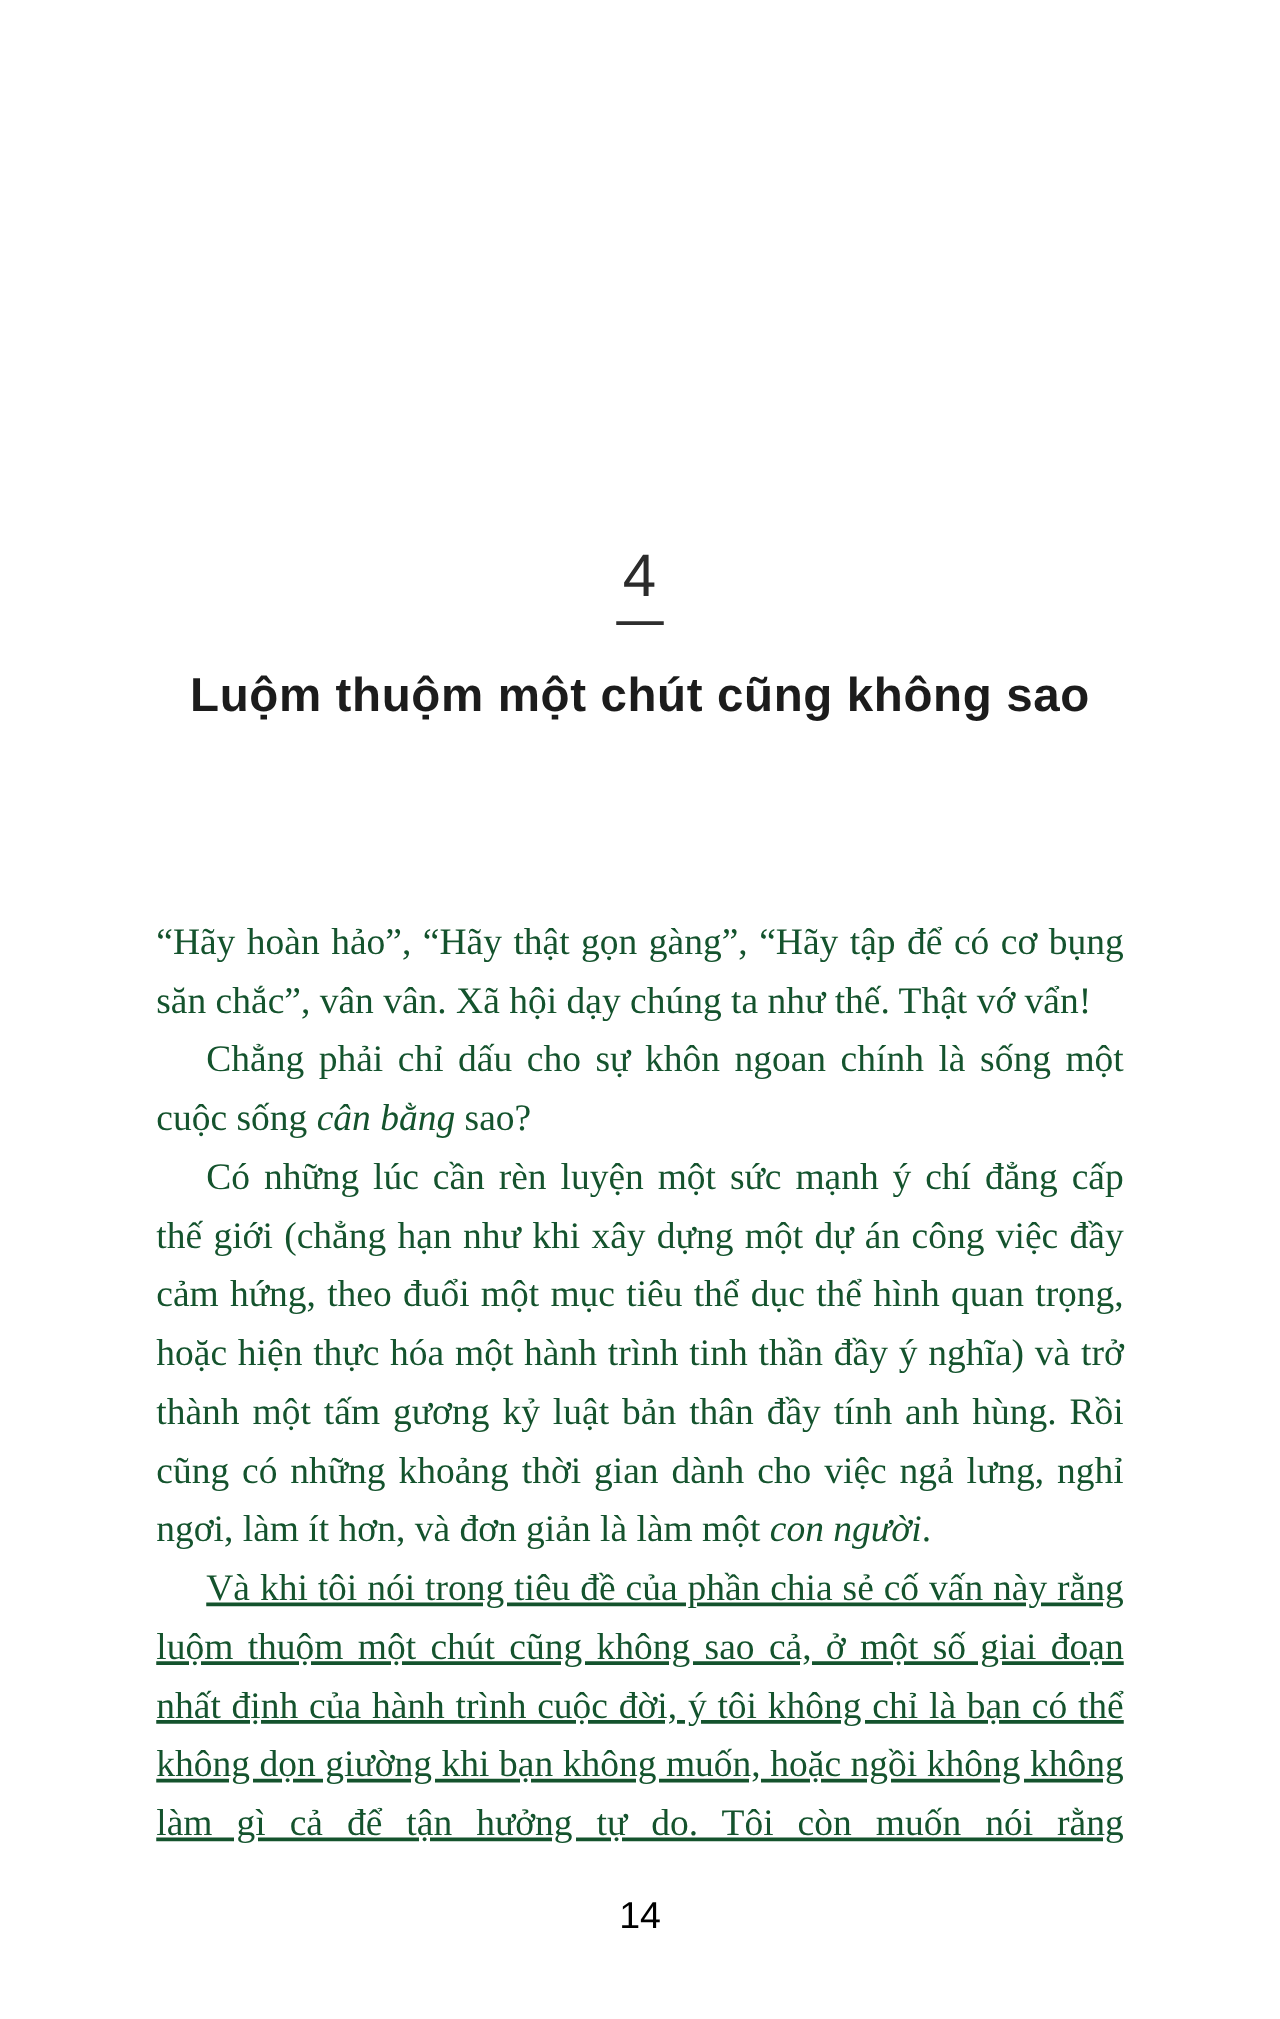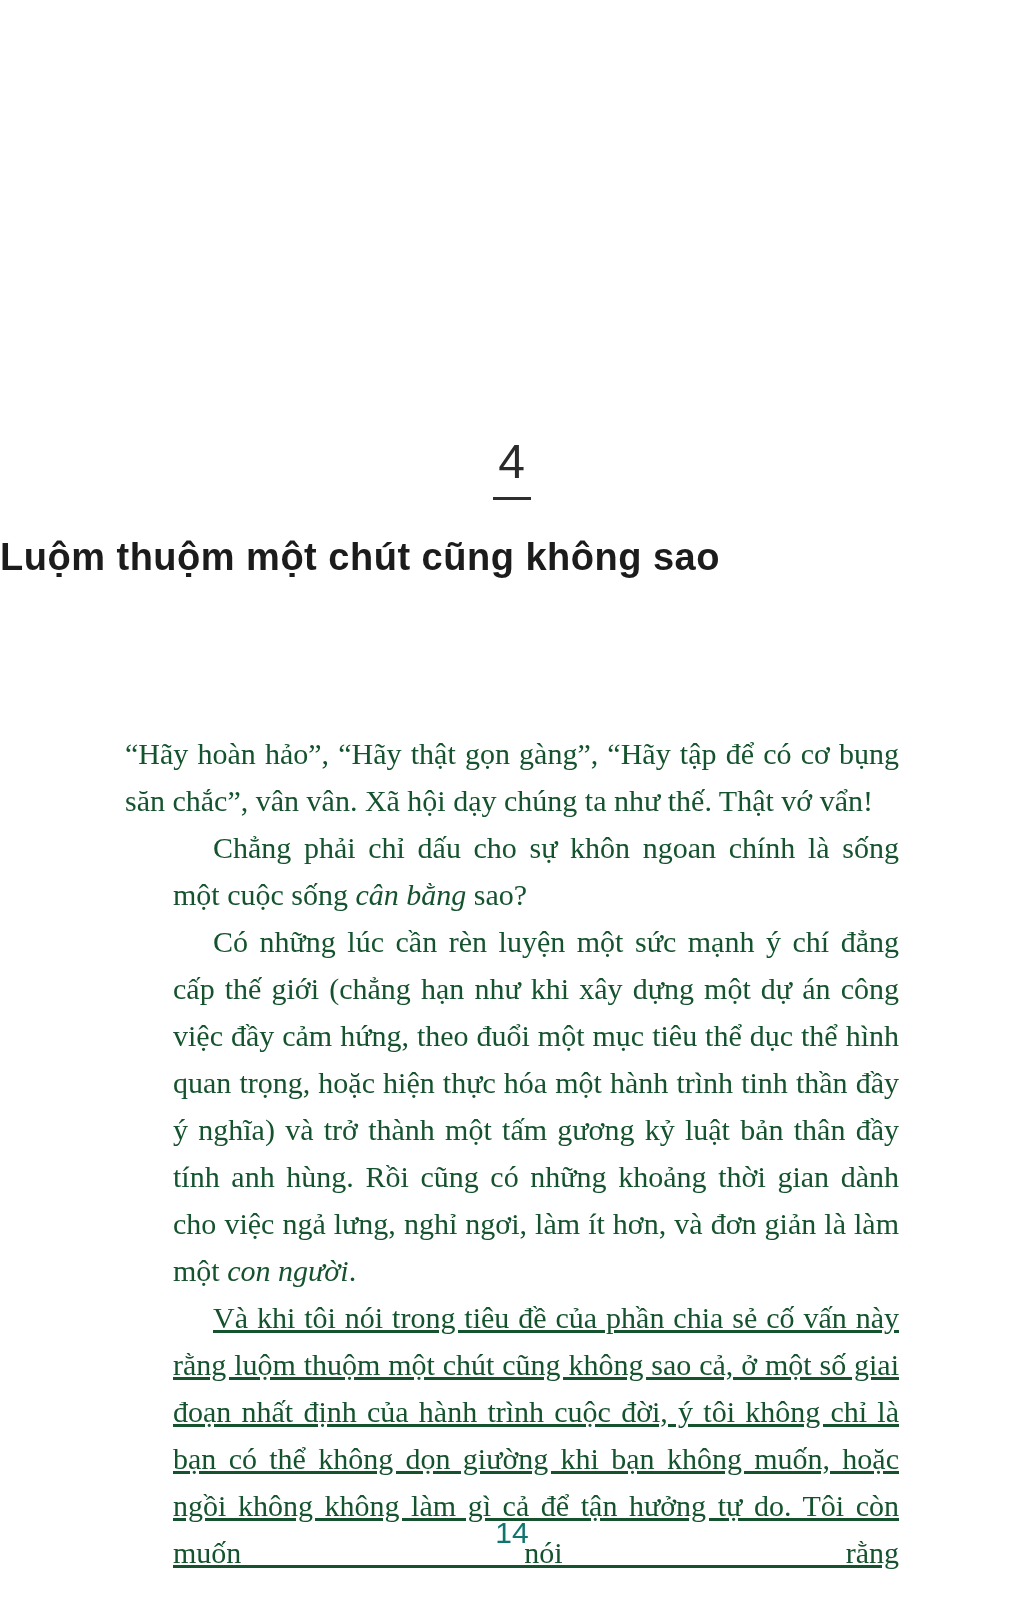--- a/index.html
+++ b/index.html
@@ -35,20 +35,21 @@
     width: 38px;
     height: 3px;
     background: #2e2e2e;
   }
   .chapter-title {
     position: absolute;
     top: 537px;
     left: 0;
     width: 100%;
     margin: 0;
+    text-align: center;
     font-family: "Liberation Sans", "DejaVu Sans", sans-serif;
     font-size: 38px;
     font-weight: 700;
     line-height: 1.1;
     color: #1c1c1c;
     letter-spacing: 0.5px;
   }
   .body-text {
     position: absolute;
     top: 730px;
@@ -58,40 +59,39 @@
     line-height: 47px;
     color: #14532d;
     text-align: justify;
   }
   .body-text p {
     margin: 0;
     padding: 0;
   }
   .body-text p.indent {
     text-indent: 40px;
-    margin-left: 48px;
   }
   .body-text p.continues {
     text-align-last: justify;
     text-decoration: underline;
   }
   .body-text i {
     font-style: italic;
   }
   .page-number {
     position: absolute;
     top: 1516px;
     left: 0;
     width: 100%;
     text-align: center;
     font-family: "Liberation Sans", "DejaVu Sans", sans-serif;
     font-size: 30px;
     font-weight: 400;
     line-height: 1.1;
-    color: #0f766e;
+    color: #000000;
   }
 </style>
 </head>
 <body>
 
 <div class="page">
 
   <div class="chapter-number">4</div>
 
   <div class="chapter-rule"></div>

